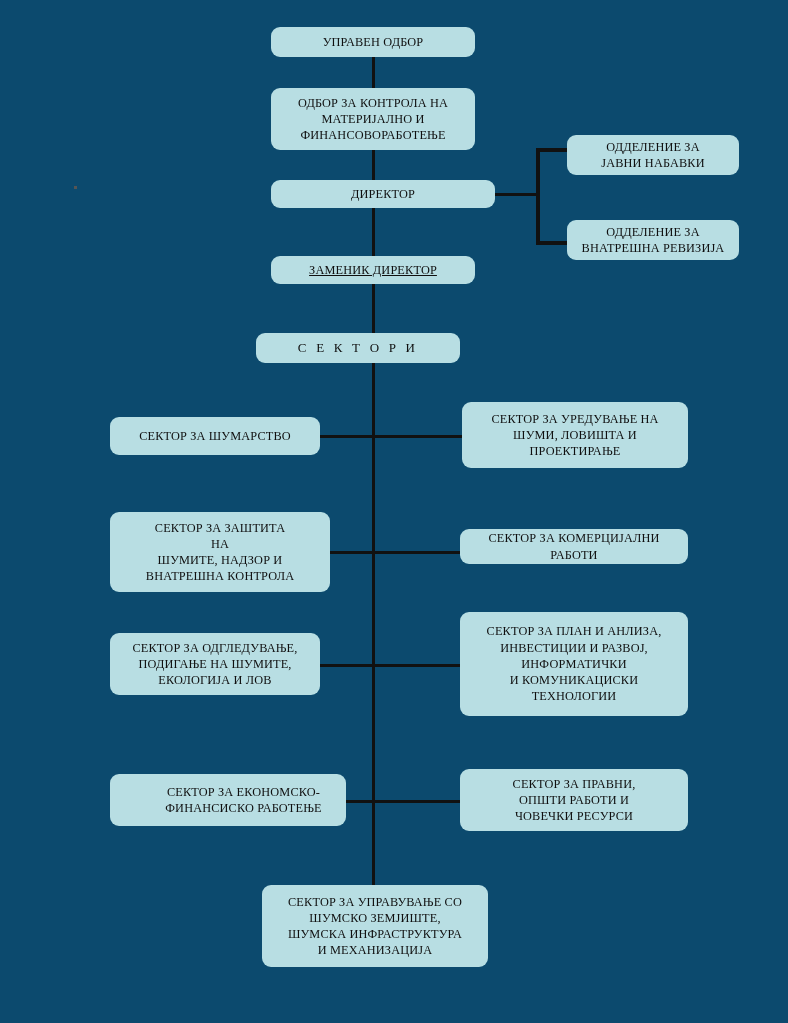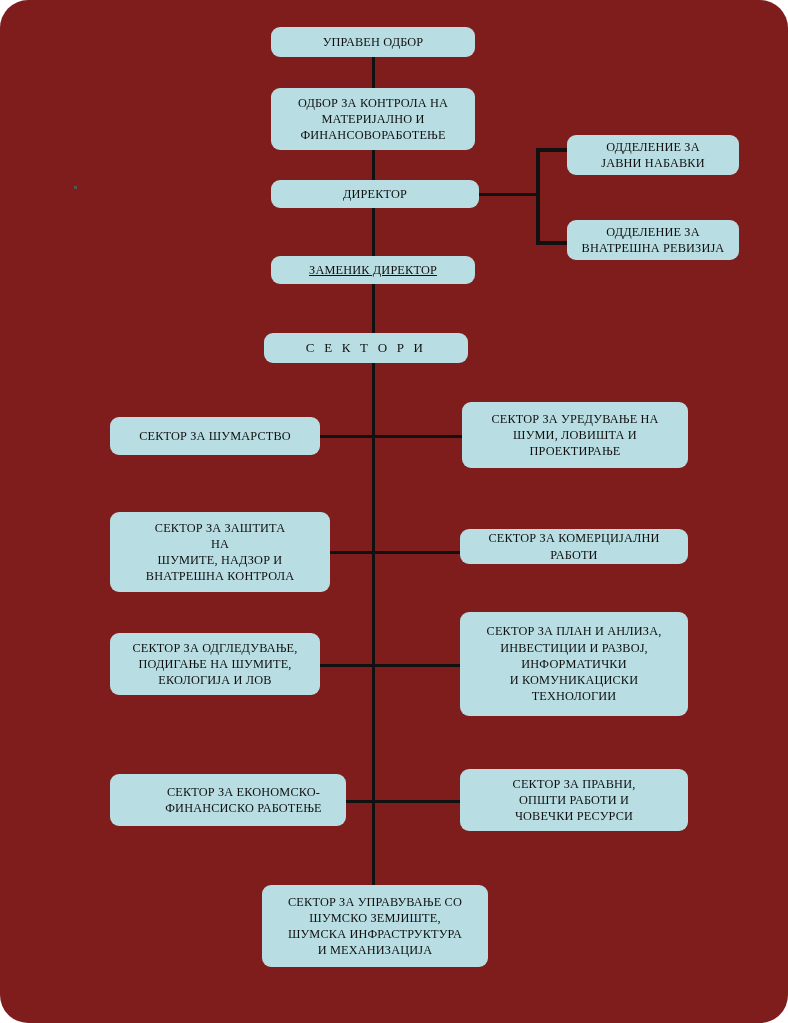--- a/index.html
+++ b/index.html
@@ -7,23 +7,22 @@
     padding: 0;
     background: #ffffff;
   }
   body {
     font-family: "Liberation Serif", "DejaVu Serif", serif;
   }
   #chart-canvas {
     position: relative;
     width: 788px;
     height: 1023px;
-    background: #7f1d1d;
+    background: #0c4a6e;
     overflow: hidden;
-    border-radius: 28px;
   }
   .node {
     position: absolute;
     box-sizing: border-box;
     background: #b8dee3;
     border-radius: 9px;
     display: flex;
     align-items: center;
     justify-content: center;
     text-align: center;
@@ -86,31 +85,31 @@
   <div class="conn h" style="left:318px; top:800px; width:146px;"></div>
 
   <div class="dot-artifact" style="left:74px; top:186px;"></div>
 
   <div class="node" style="left:271px; top:27px; width:204px; height:30px;">УПРАВЕН ОДБОР</div>
 
   <div class="node" style="left:271px; top:88px; width:204px; height:62px;font-family:Liberation Serif, serif;">ОДБОР ЗА КОНТРОЛА НА
 МАТЕРИЈАЛНО И
 ФИНАНСОВОРАБОТЕЊЕ</div>
 
-  <div class="node" style="left:271px; top:180px; width:208px; height:28px;">ДИРЕКТОР</div>
+  <div class="node" style="left:271px; top:180px; width:224px; height:28px;">ДИРЕКТОР</div>
 
   <div class="node" style="left:567px; top:135px; width:172px; height:40px;">ОДДЕЛЕНИЕ  ЗА
 ЈАВНИ НАБАВКИ</div>
 
   <div class="node" style="left:567px; top:220px; width:172px; height:40px;">ОДДЕЛЕНИЕ  ЗА
 ВНАТРЕШНА РЕВИЗИЈА</div>
 
   <div class="node" style="left:271px; top:256px; width:204px; height:28px;text-decoration:underline;">ЗАМЕНИК ДИРЕКТОР</div>
 
-  <div class="node spaced" style="left:264px; top:333px; width:204px; height:30px;">С Е К Т О Р И</div>
+  <div class="node spaced" style="left:256px; top:333px; width:204px; height:30px;">С Е К Т О Р И</div>
 
   <div class="node" style="left:110px; top:417px; width:210px; height:38px;">СЕКТОР ЗА ШУМАРСТВО</div>
 
   <div class="node" style="left:462px; top:402px; width:226px; height:66px;">СЕКТОР ЗА УРЕДУВАЊЕ НА
 ШУМИ, ЛОВИШТА И
 ПРОЕКТИРАЊЕ</div>
 
   <div class="node" style="left:110px; top:512px; width:220px; height:80px;">СЕКТОР ЗА ЗАШТИТА
 НА
 ШУМИТЕ, НАДЗОР И

